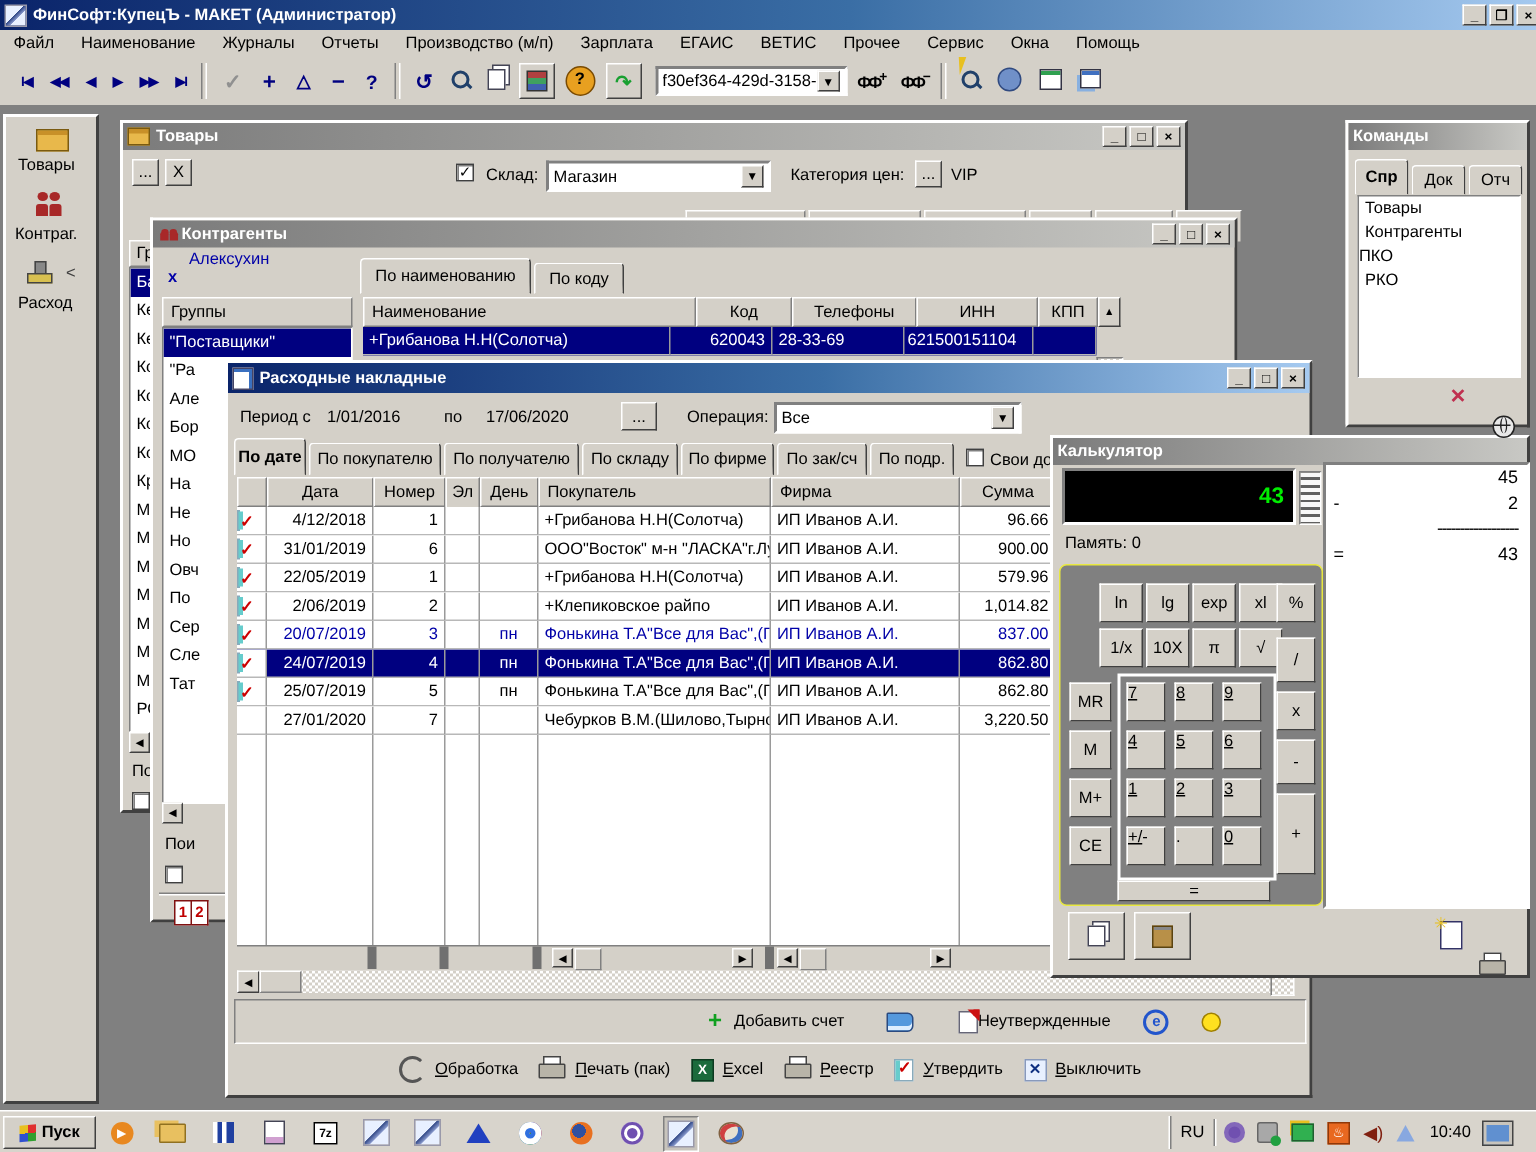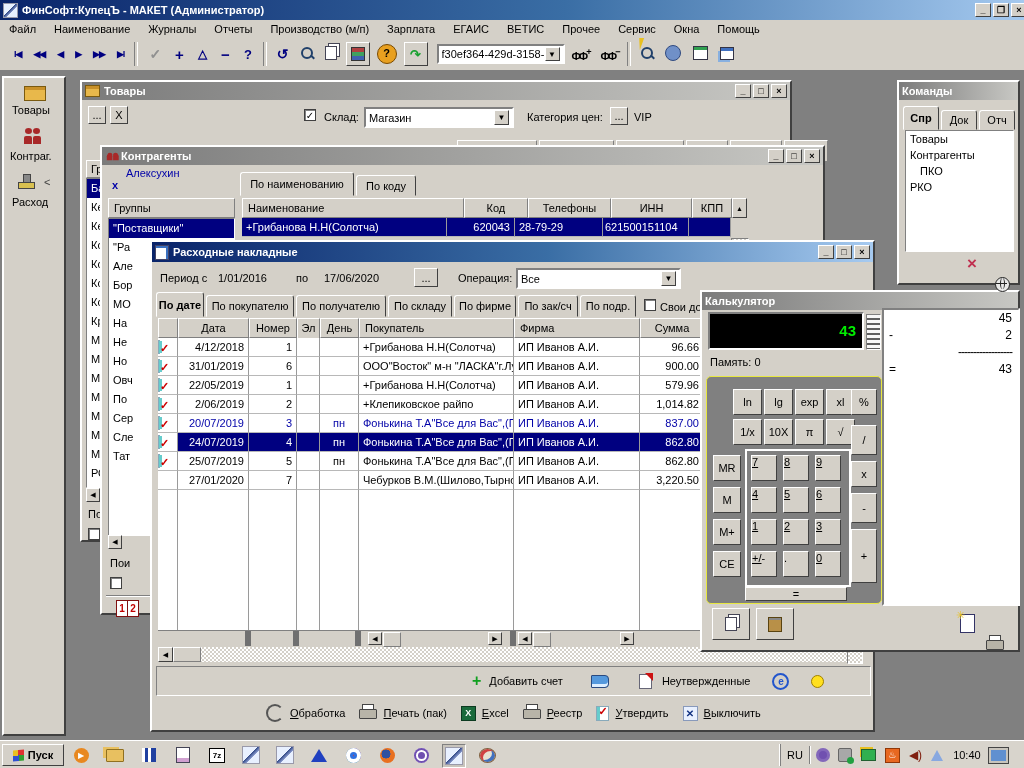--- a/index.html
+++ b/index.html
@@ -251,21 +251,21 @@
       <span class="gh" style="width:235px;height:20px;justify-content:flex-start;padding-left:5px">Наименование</span>
       <span class="gh" style="width:68px;height:20px">Код</span>
       <span class="gh" style="width:88px;height:20px">Телефоны</span>
       <span class="gh" style="width:86px;height:20px">ИНН</span>
       <span class="gh" style="width:42px;height:20px">КПП</span>
       <span class="btn" style="width:16px;height:20px;font-size:7px">▲</span>
     </div>
     <div class="abs row sel" style="left:140px;top:71px;width:489px">
       <span class="cell" style="width:205px;padding-left:4px">+Грибанова  Н.Н(Солотча)</span>
       <span class="cell" style="width:68px;text-align:right;padding-right:4px">620043</span>
-      <span class="cell" style="width:88px;padding-left:4px">28-79-29</span>
+      <span class="cell" style="width:88px;padding-left:4px">28-33-69</span>
       <span class="cell" style="width:86px;padding-left:2px">621500151104</span>
       <span class="cell" style="width:42px"></span>
     </div>
     <div class="abs scrolltrack s1" style="left:629px;top:91px;width:16px;height:180px"></div>
     <div class="abs btn" style="left:6px;top:388px;width:14px;height:14px;font-size:7px">◀</div>
     <div class="abs" style="left:8px;top:410px">Пои</div>
     <div class="abs chk" style="left:8px;top:430px"></div>
     <div class="abs" style="left:4px;top:448px;width:120px;border-top:1px solid #808080;border-bottom:1px solid #fff"></div>
     <div class="abs flex" style="left:14px;top:453px">
       <span style="width:10px;height:15px;background:#fff;border:1px solid #801010;color:#c00000;font-weight:bold;font-size:10px;text-align:center;line-height:15px">1</span>
@@ -435,21 +435,21 @@
     </div>
 
     <div class="abs scrolltrack s1" style="left:695px;top:76px;width:14px;height:344px"></div>
 
     <div class="abs flex" style="left:4px;top:424px;width:713px;height:28px;border:1px solid;border-color:#808080 #fff #fff #808080">
       <span style="width:315px"></span>
       <span style="color:#10a020;font-weight:bold;font-size:16px">+</span>
       <span style="margin-left:8px">Добавить счет</span>
       <span class="book" style="margin-left:28px"></span>
       <span class="reddoc" style="margin-left:30px"></span>
-      <span style="margin-left:10px">Неутвержденные</span>
+      <span style="">Неутвержденные</span>
       <span class="circ" style="width:13px;height:13px;border:2px solid #2255cc;color:#2255cc;font-weight:bold;font-size:10px;text-align:center;line-height:13px;margin-left:22px">e</span>
       <span class="circ" style="width:11px;height:11px;background:#ffe020;border:1px solid #a08000;margin-left:22px"></span>
     </div>
 
     <div class="abs flex" style="left:2px;top:456px;width:717px;height:30px">
       <span style="width:112px"></span>
       <span class="circ" style="width:14px;height:14px;border:2px solid #555;border-right-color:transparent"></span>
       <span class="fl" style="margin:0 14px 0 6px">Обработка</span>
       <span class="printer"></span>
       <span class="fl" style="margin:0 14px 0 6px">Печать (пак)</span>
@@ -539,21 +539,21 @@
   <div class="abs r" style="left:897px;top:80px;width:123px;height:205px;box-sizing:border-box;z-index:40;">
     <div class="tbar tbi">
       <span>Команды</span>
     </div>
     <div class="abs tab bold" style="left:4px;top:24px;width:36px;height:24px;z-index:2">Спр</div>
     <div class="abs tab" style="left:42px;top:28px;width:36px;height:20px">Док</div>
     <div class="abs tab" style="left:80px;top:28px;width:36px;height:20px">Отч</div>
     <div class="abs s1" style="left:6px;top:48px;width:107px;height:120px;background:#fff;overflow:hidden">
       <div style="height:16px;line-height:16px;padding-left:4px">Товары</div>
       <div style="height:16px;line-height:16px;padding-left:4px">Контрагенты</div>
-      <div style="height:16px;line-height:16px;padding-left:14px">ПКО</div>
+      <div style="height:16px;line-height:16px;padding-left:0">ПКО</div>
       <div style="height:16px;line-height:16px;padding-left:4px">РКО</div>
     </div>
     <div class="abs" style="left:68px;top:172px;color:#c03050;font-size:17px;font-weight:bold">×</div>
     <div class="abs globe" style="left:96px;top:177px"></div>
   </div>
 
   <div class="abs" style="left:0;top:740px;width:1024px;height:28px;background:#d8d4cc;border-top:1px solid #fff;">
     <div class="abs btn bold" style="left:2px;top:3px;width:62px;height:22px;gap:4px">
       <span style="display:inline-block;width:11px;height:11px;background:conic-gradient(#e03030 0 25%,#30a030 0 50%,#3050d0 0 75%,#e8c020 0);transform:skewY(-6deg)"></span>
       <span>Пуск</span>

